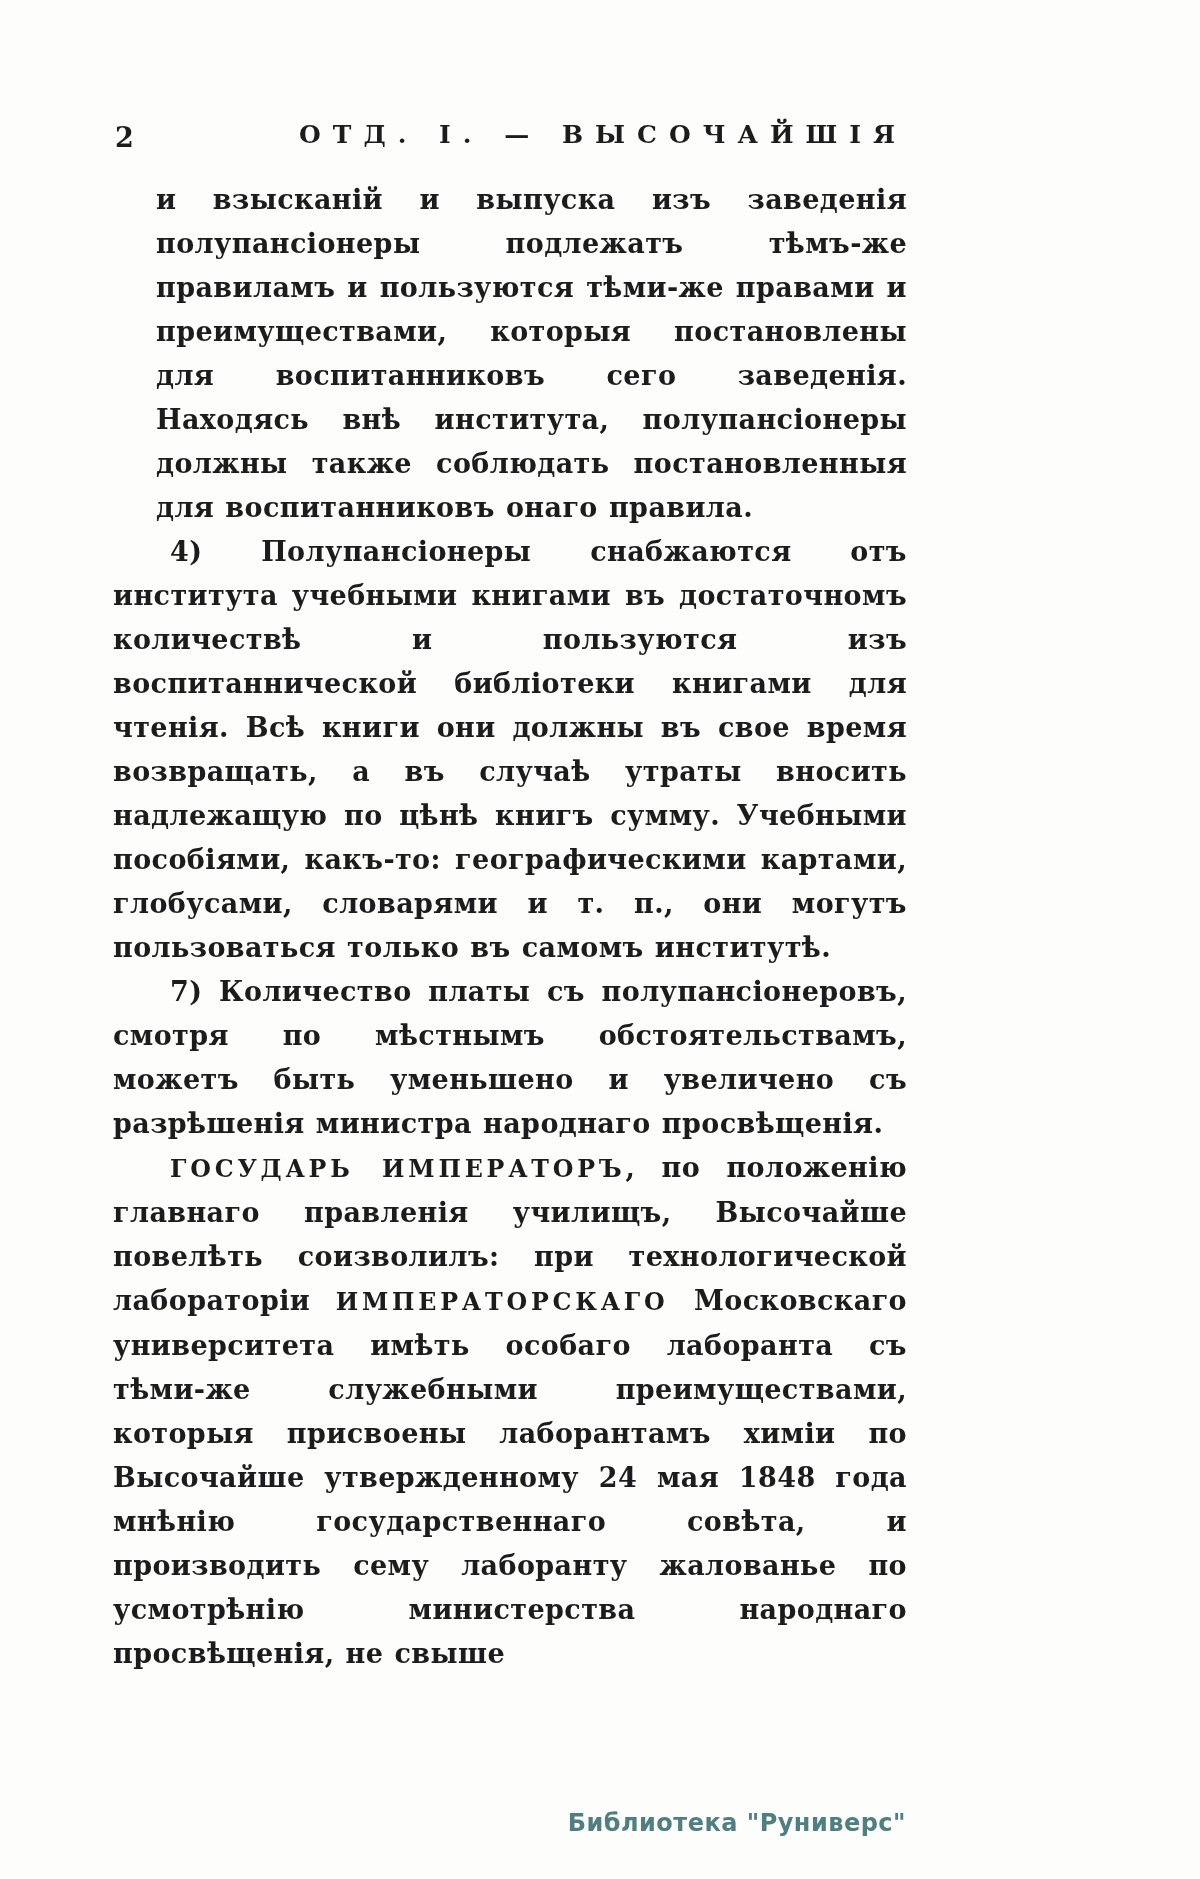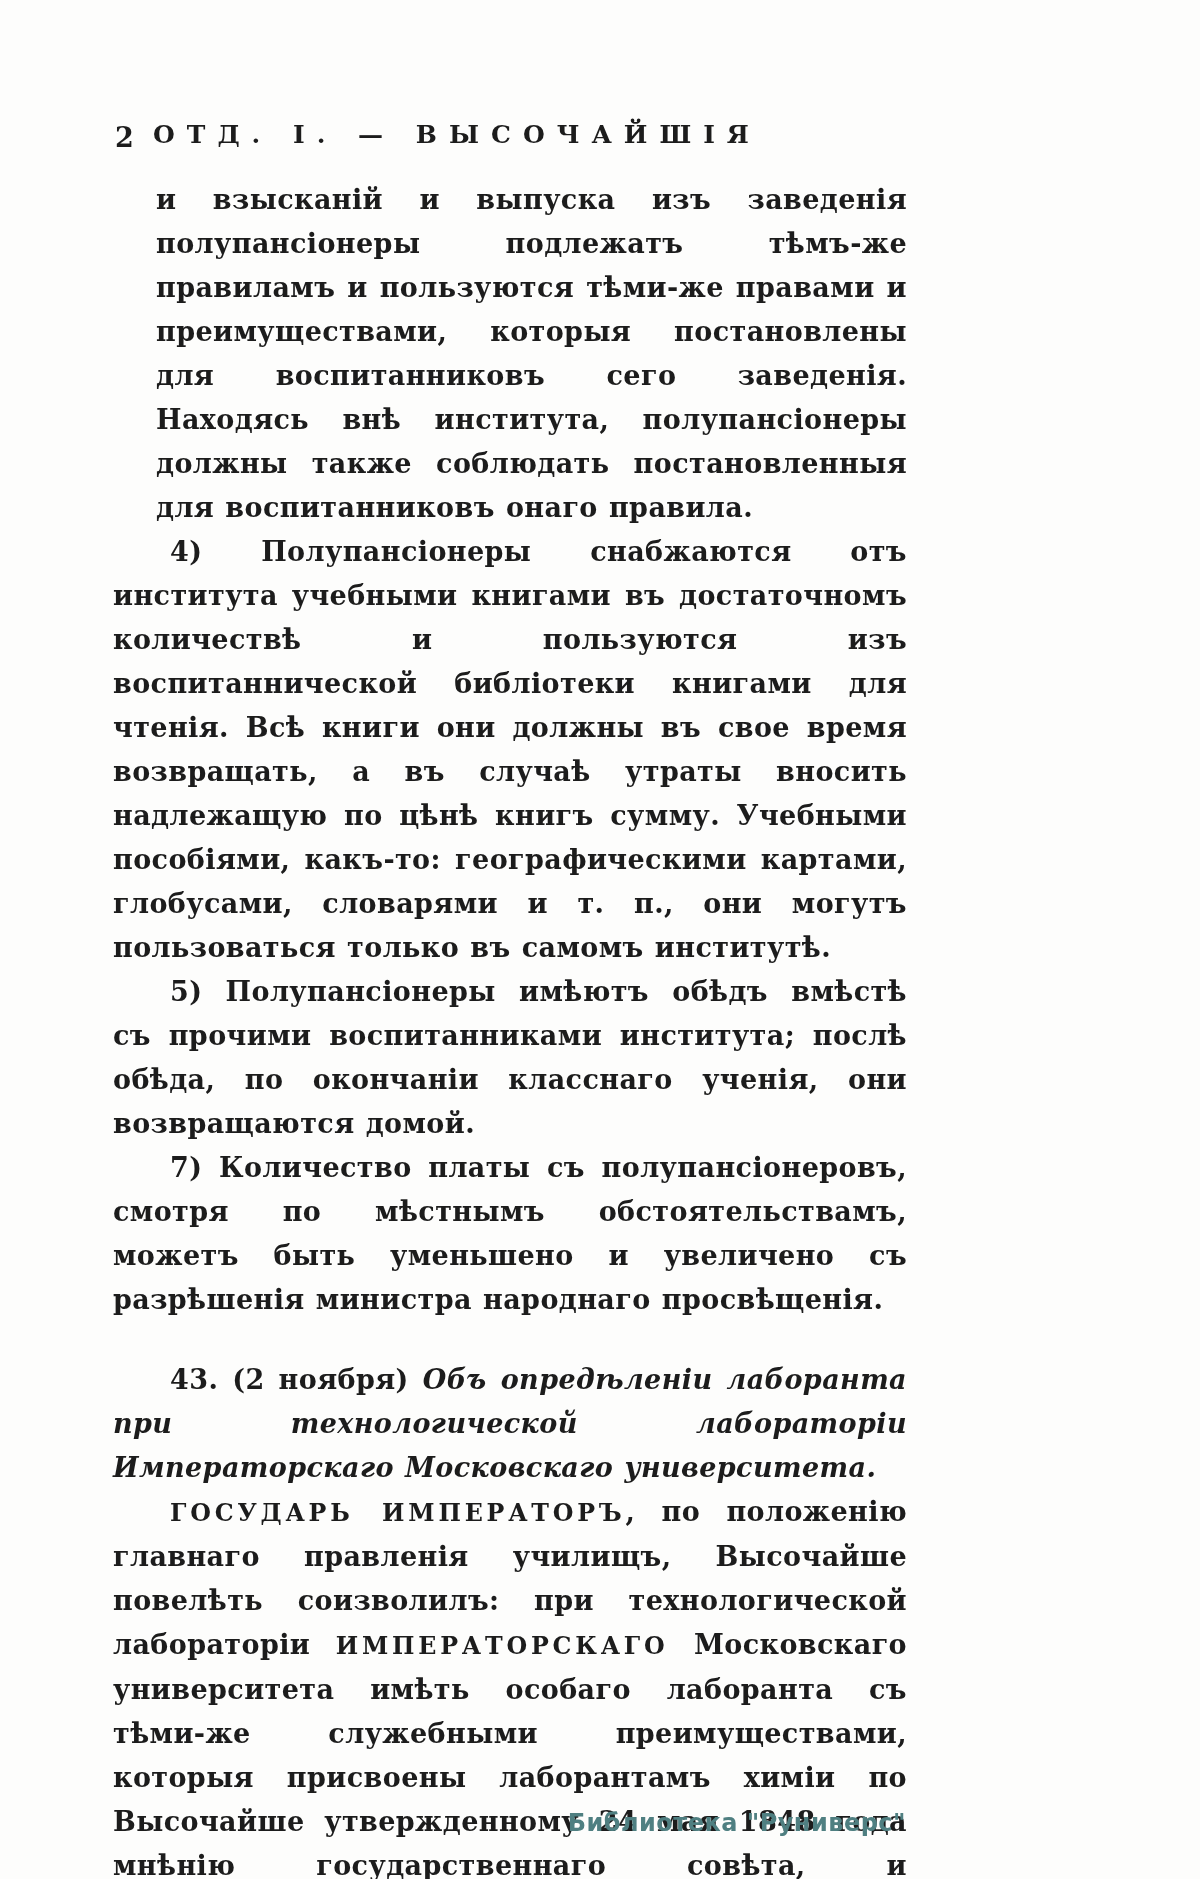--- a/index.html
+++ b/index.html
@@ -32,21 +32,21 @@
   .page-num {
     position: absolute;
     left: 2px;
     top: 2px;
     font-size: 27px;
     font-weight: bold;
   }
 
   .running-title {
     display: block;
-    text-align: left;
+    text-align: right;
     font-size: 25px;
     font-weight: bold;
     letter-spacing: 0.48em;
     padding-left: 40px;
     white-space: nowrap;
   }
 
   .para {
     font-size: 27px;
     font-weight: bold;
@@ -88,25 +88,23 @@
 
     <div class="page-header">
       <span class="page-num">2</span>
       <span class="running-title">ОТД. І. — ВЫСОЧАЙШІЯ</span>
     </div>
 
     <p class="para no-indent">и взысканій и выпуска изъ заведенія полупансіонеры подлежатъ тѣмъ-же правиламъ и пользуются тѣми-же правами и преимуществами, которыя постановлены для воспитанниковъ сего заведенія. Находясь внѣ института, полупансіонеры должны также соблюдать постановленныя для воспитанниковъ онаго правила.</p>
 
     <p class="para">4) Полупансіонеры снабжаются отъ института учебными книгами въ достаточномъ количествѣ и пользуются изъ воспитаннической библіотеки книгами для чтенія. Всѣ книги они должны въ свое время возвращать, а въ случаѣ утраты вносить надлежащую по цѣнѣ книгъ сумму. Учебными пособіями, какъ-то: географическими картами, глобусами, словарями и т. п., они могутъ пользоваться только въ самомъ институтѣ.</p>
 
-    <p class="para">5) Полупансіонеры имѣютъ обѣдъ вмѣстѣ съ прочими воспитанниками института; послѣ обѣда, по окончаніи класснаго ученія, они возвращаются домой.</p>
 
 
     <p class="para">7) Количество платы съ полупансіонеровъ, смотря по мѣстнымъ обстоятельствамъ, можетъ быть уменьшено и увеличено съ разрѣшенія министра народнаго просвѣщенія.</p>
 
-    <p class="para entry-heading"><span>43. (2 ноября) </span><span class="entry-title">Объ опредѣленіи лаборанта при технологической лабораторіи Императорскаго Московскаго университета.</span></p>
 
     <p class="para"><span class="spaced-caps">ГОСУДАРЬ ИМПЕРАТОРЪ</span><span>, по положенію главнаго правленія училищъ, Высочайше повелѣть соизволилъ: при технологической лабораторіи </span><span class="spaced-caps">ИМПЕРАТОРСКАГО</span><span> Московскаго университета имѣть особаго лаборанта съ тѣми-же служебными преимуществами, которыя присвоены лаборантамъ химіи по Высочайше утвержденному 24 мая 1848 года мнѣнію государственнаго совѣта, и производить сему лаборанту жалованье по усмотрѣнію министерства народнаго просвѣщенія, не свыше</span></p>
 
   </div>
 
   <div class="watermark">Библиотека "Руниверс"</div>
 </div>
 
 </body></html>

